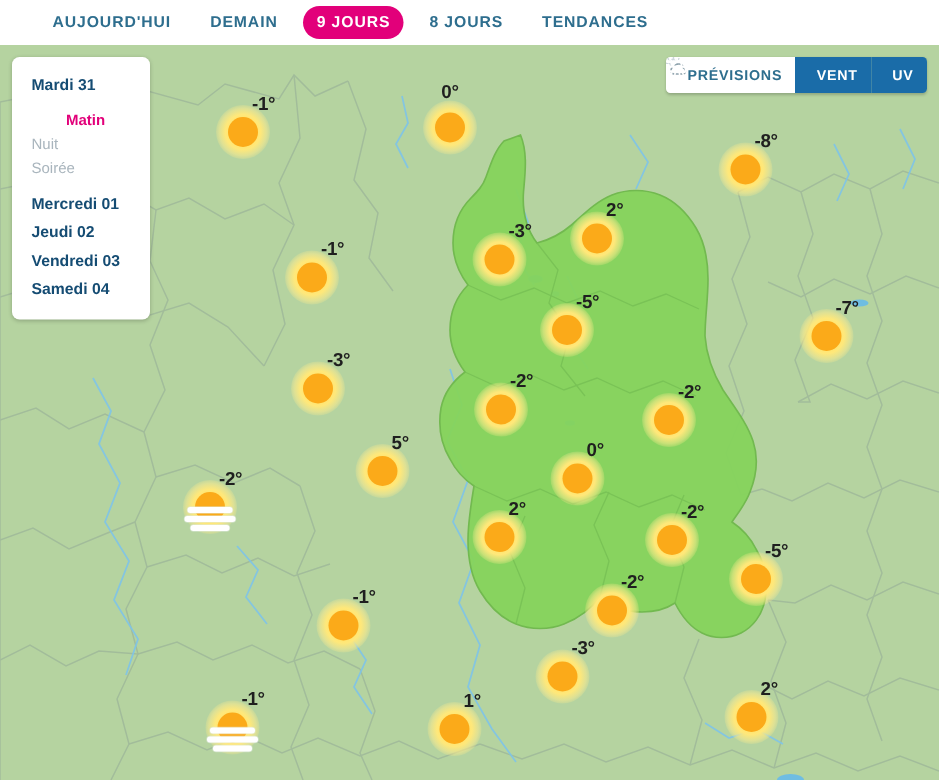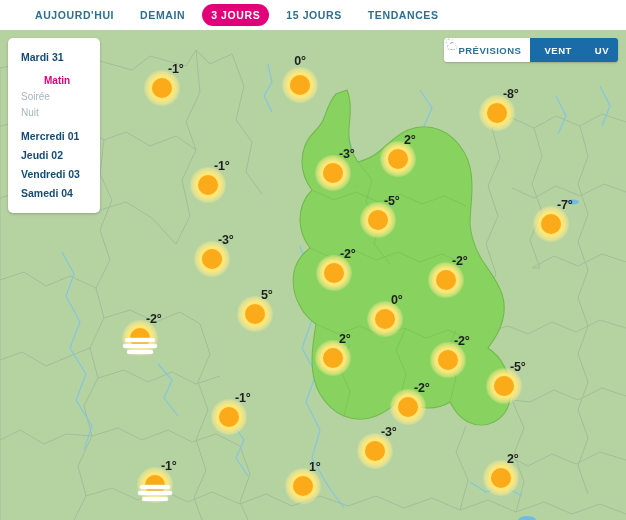--- a/index.html
+++ b/index.html
@@ -90,22 +90,22 @@
   .wx.lbl-t  .temp{left:50%;transform:translateX(-50%);top:-13px;}
 </style>
 </head>
 <body>
 
 <div id="app">
 
   <div id="tabbar">
       <div class="tab">AUJOURD'HUI</div>
       <div class="tab">DEMAIN</div>
-      <div class="tab active">3 JOURS</div>
-      <div class="tab">15 JOURS</div>
+      <div class="tab active">9 JOURS</div>
+      <div class="tab">8 JOURS</div>
       <div class="tab">TENDANCES</div>
     </div>
 
   <div id="map">
 
     <svg width="626" height="490" viewBox="0 0 626 490">
       <defs>
         <clipPath id="mapclip">
             <rect x="0" y="0" width="626" height="490"></rect>
           </clipPath>
@@ -216,22 +216,22 @@
           <path d="M450,372 L456,348 L446,324 L456,300"></path>
           <path d="M344,386 L350,362 L340,338 L350,314"></path>
         </g>
       </g>
     </svg>
 
     <div id="datepanel">
         <div class="dp-row dp-day">Mardi 31</div>
         <div class="dp-gap"></div>
         <div class="dp-row dp-slot sel">Matin</div>
+        <div class="dp-row dp-slot">Nuit</div>
         <div class="dp-row dp-slot">Soirée</div>
-        <div class="dp-row dp-slot">Nuit</div>
         <div class="dp-gap"></div>
         <div class="dp-row dp-day">Mercredi 01</div>
         <div class="dp-row dp-day">Jeudi 02</div>
         <div class="dp-row dp-day">Vendredi 03</div>
         <div class="dp-row dp-day">Samedi 04</div>
       </div>
 
     <div id="ctrlgroup">
         <div class="ctrl on">
           <span>

